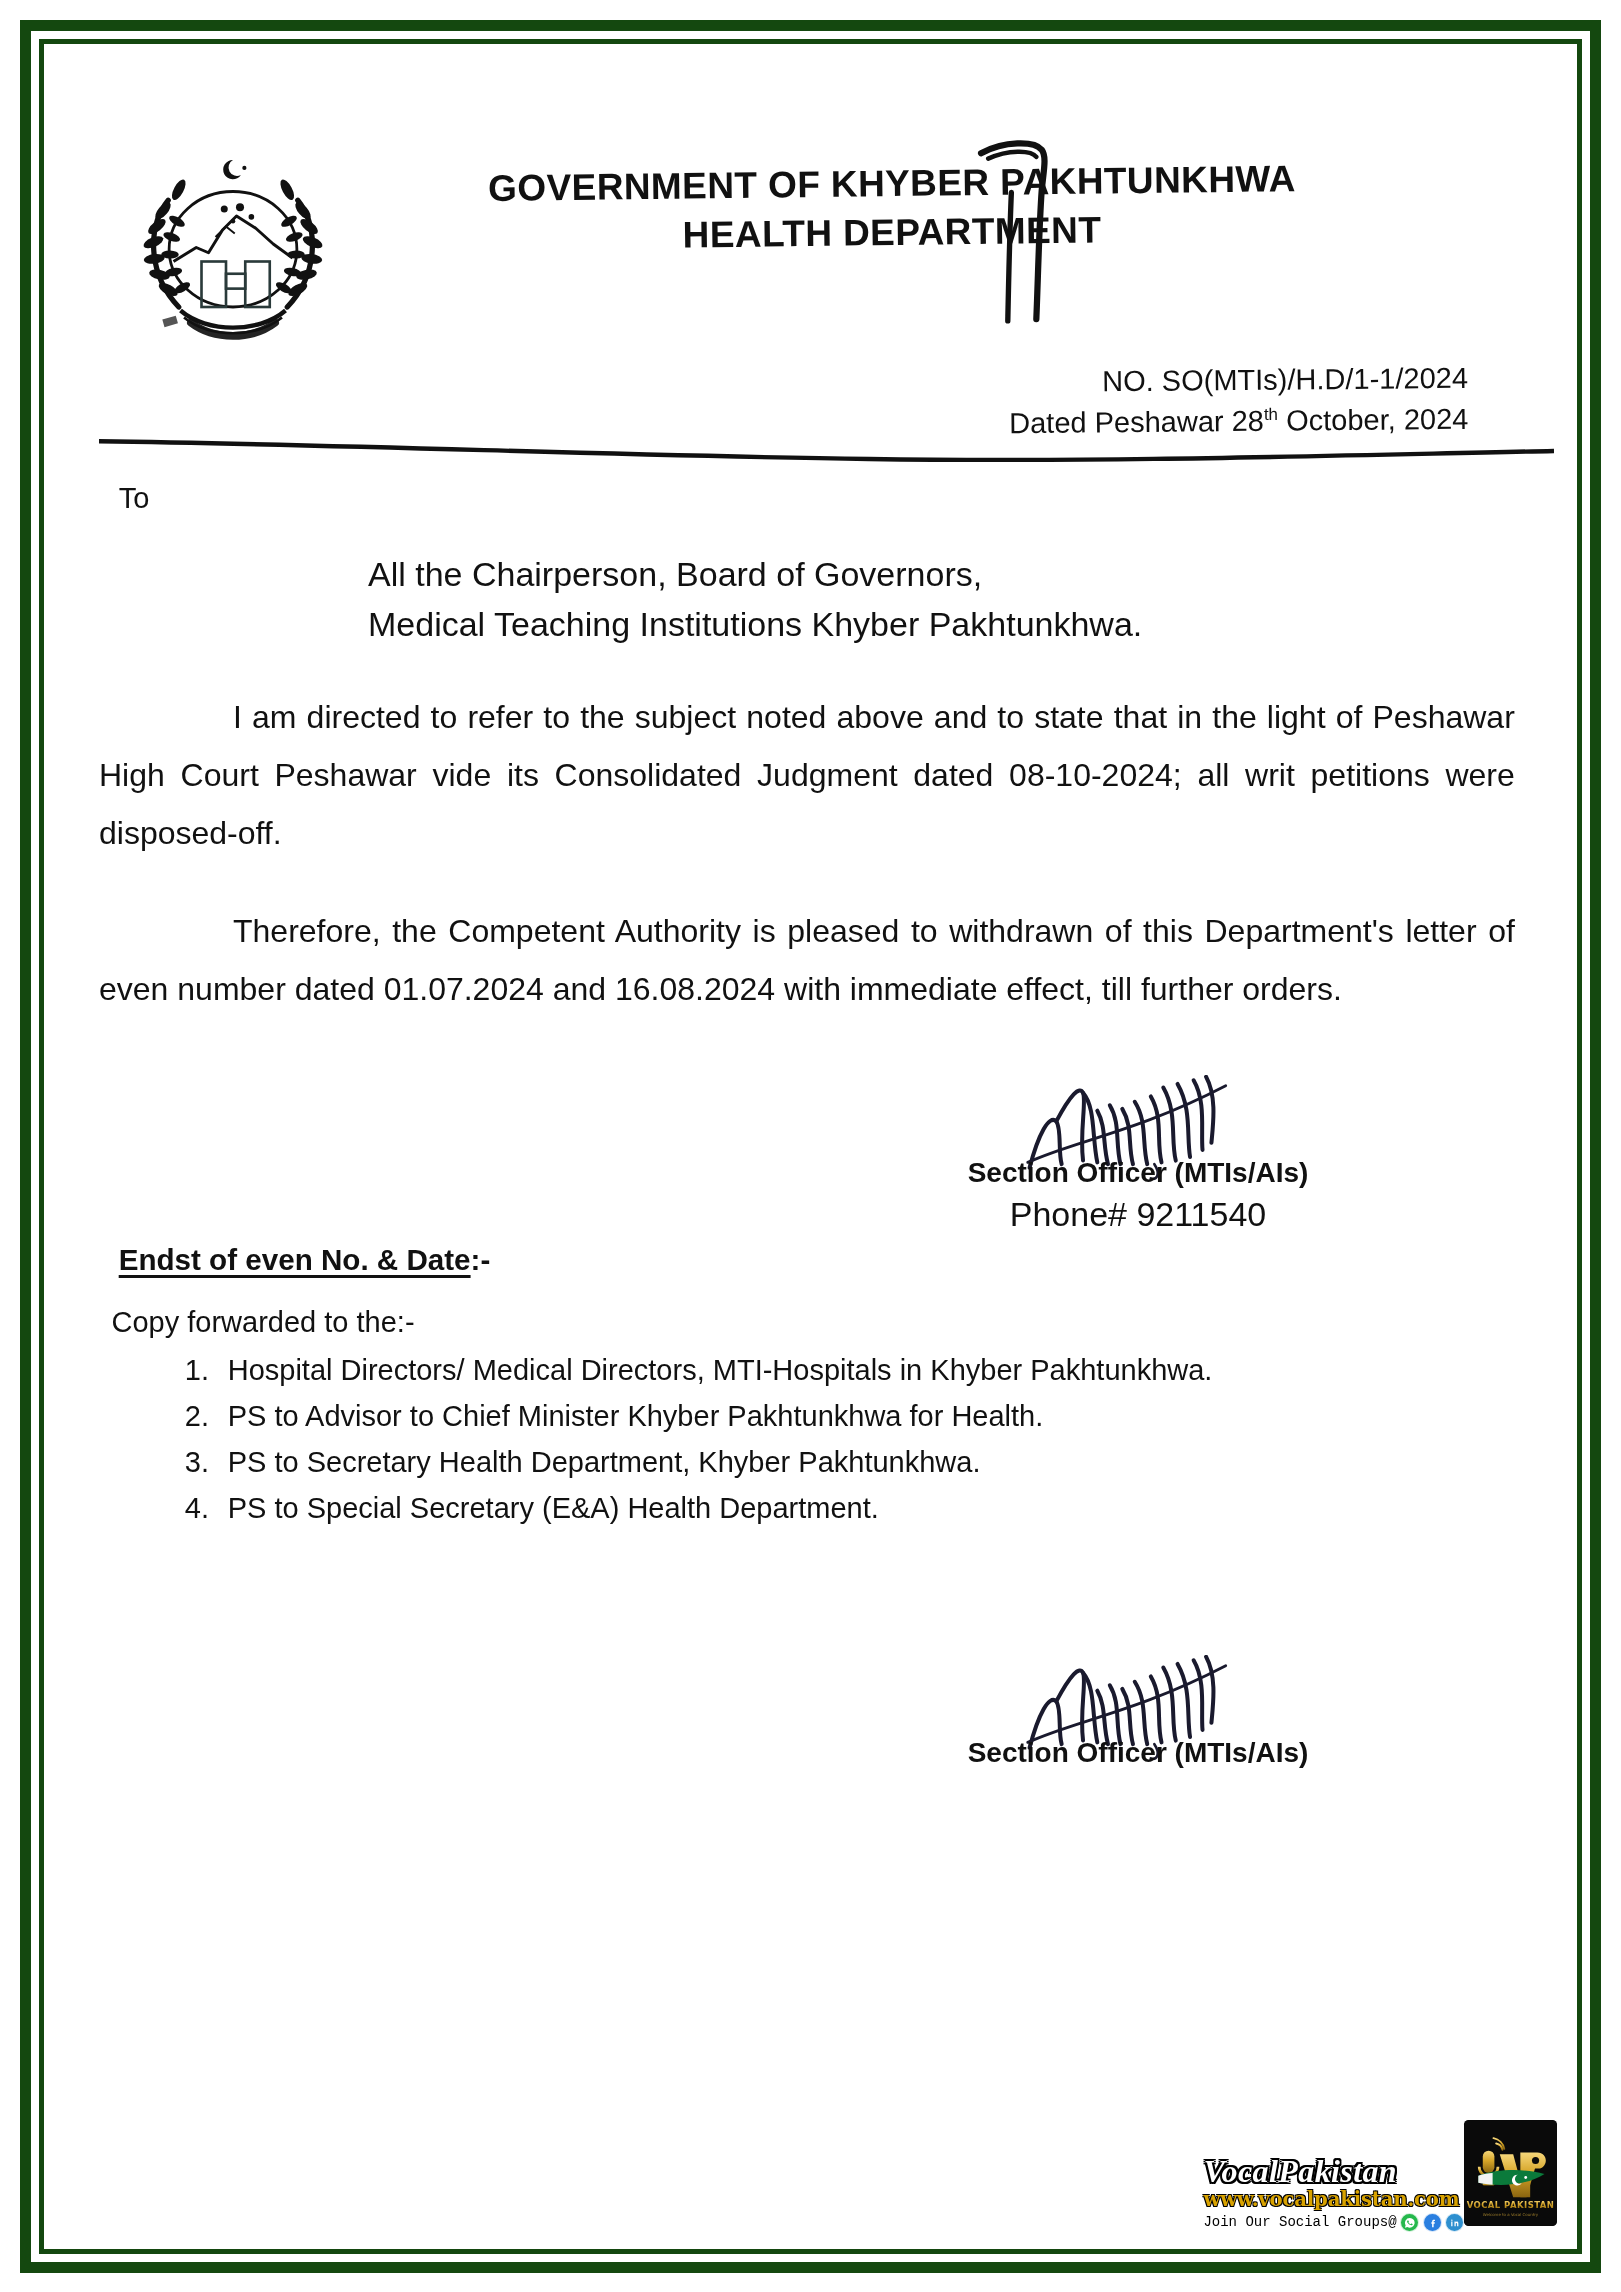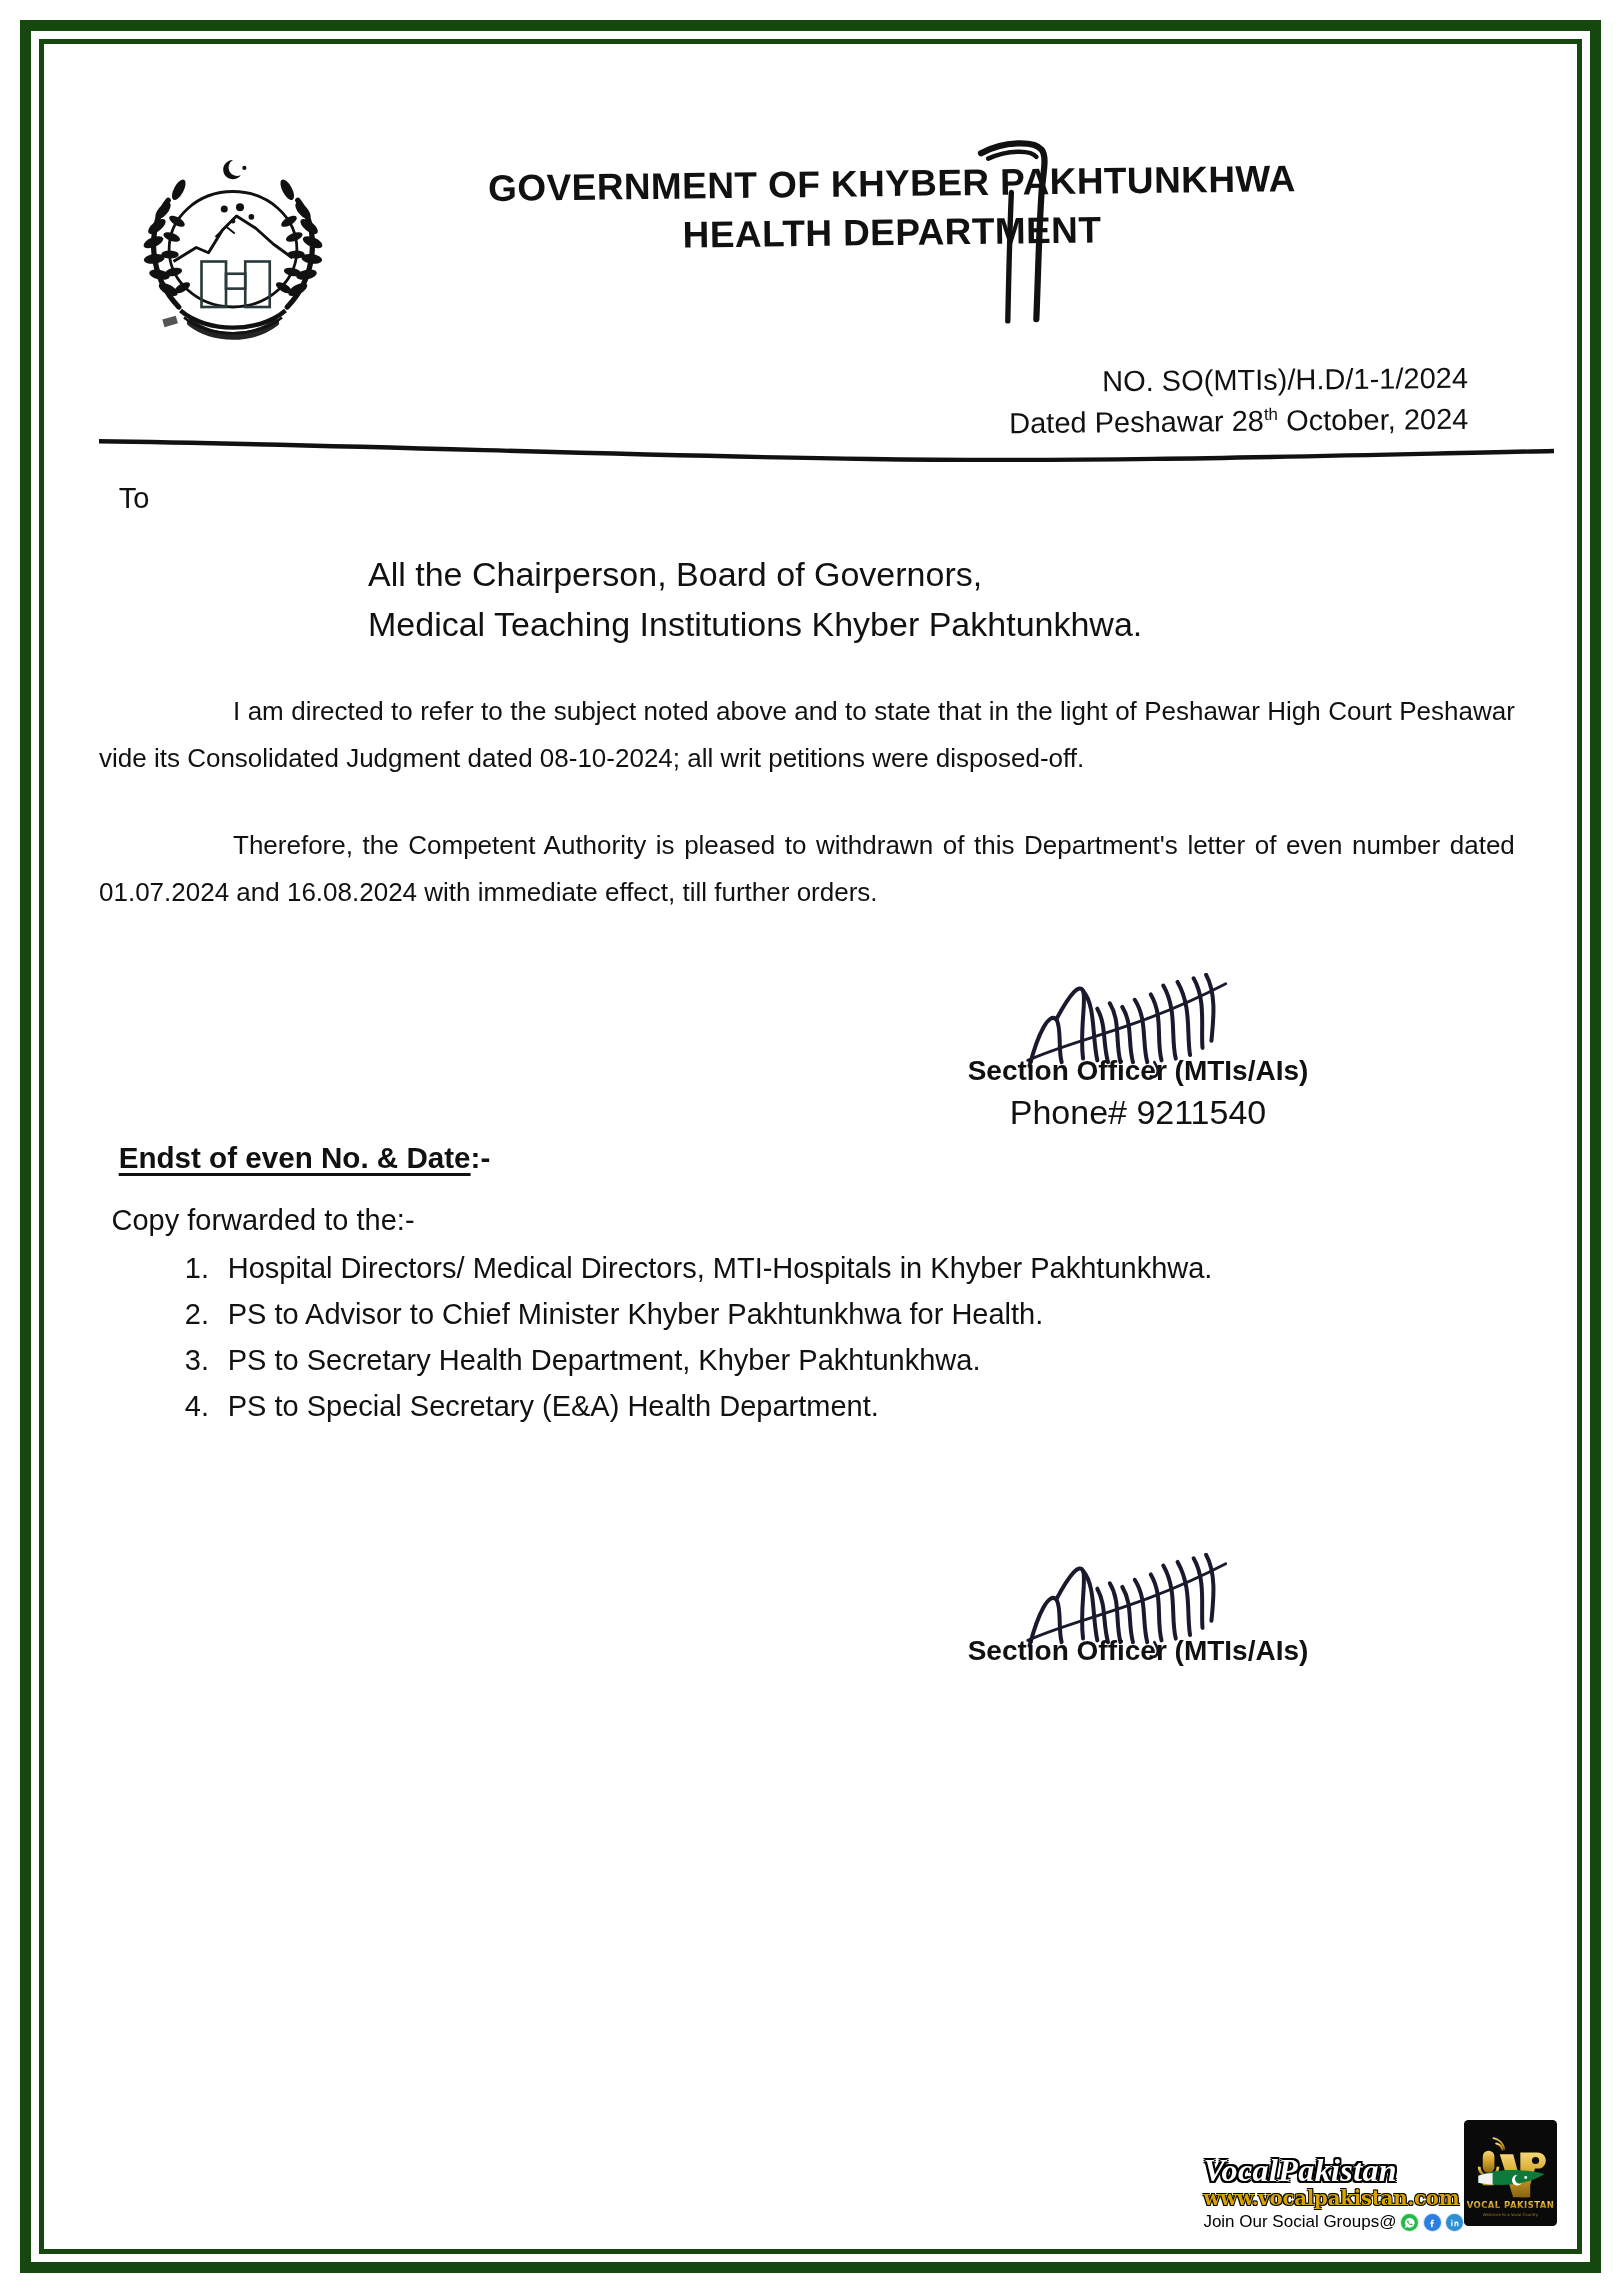--- a/index.html
+++ b/index.html
@@ -167,21 +167,21 @@
   }
   .subject-line1 {
     display: block;
     text-align: justify;
     text-align-last: justify;
   }
   .subject-line2 { display: block; }
 
   .para {
     margin-top: 39px;
-    font-size: 26px;
+    font-size: 32px;
     line-height: 1.82;
     text-align: justify;
     text-align-last: left;
     text-indent: 134px;
     padding-right: 7.2px;
   }
 
   
   .sig-block {
     position: relative;
@@ -288,22 +288,22 @@
       -0.9px -0.9px 0 #000, 0.9px -0.9px 0 #000,
       -0.9px  0.9px 0 #000, 0.9px  0.9px 0 #000;
   }
   .wm-social {
     display: flex;
     align-items: center;
     margin-top: 2.7px;
     gap: 3.6px;
   }
   .wm-social-text {
-    font-family: Liberation Sans, sans-serif;
-    font-size: 17px;
+    font-family: Liberation Mono, monospace;
+    font-size: 14px;
     color: #000000;
     white-space: nowrap;
   }
   .soc {
     width: 19px;
     height: 19px;
     border-radius: 50%;
     flex: none;
     display: flex;
     align-items: center;

